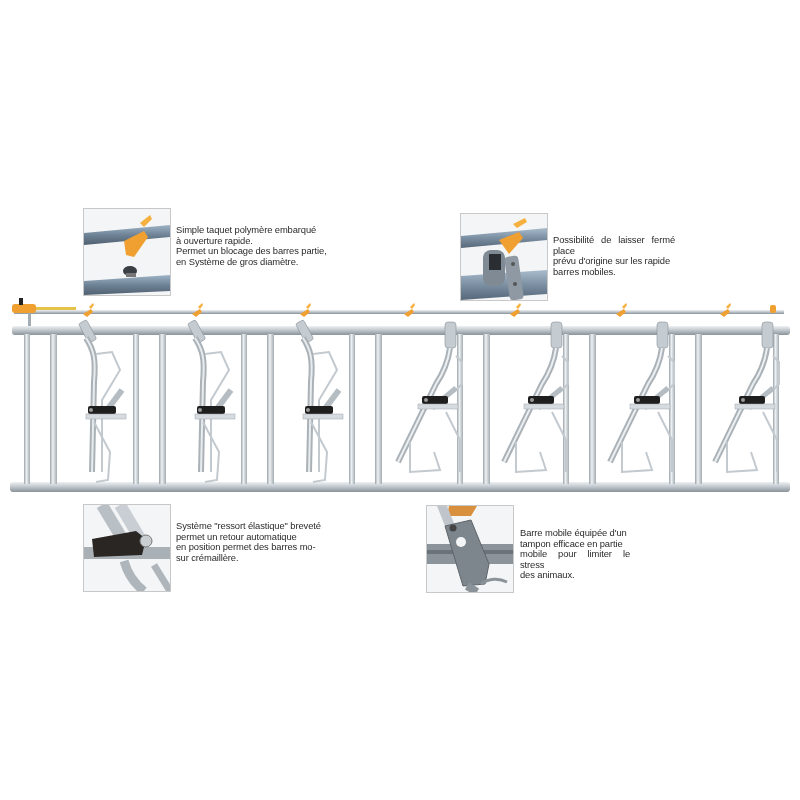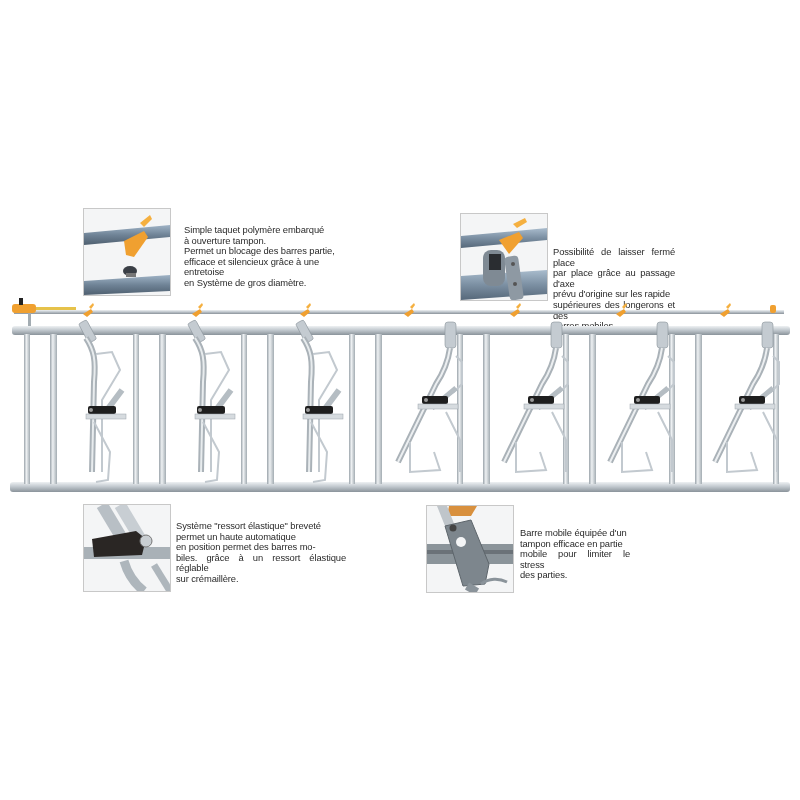--- a/index.html
+++ b/index.html
@@ -25,25 +25,24 @@
     </defs>
     <rect width="86" height="86" fill="#f4f5f6"></rect>
     <polygon points="0,24 86,16 86,28 0,36" fill="url(#pipe1)"></polygon>
     <polygon points="0,72 86,66 86,82 0,86" fill="url(#pipe1)"></polygon>
     <path d="M40,32 L60,22 L64,28 L50,48 L42,46 Z" fill="#f0a030"></path>
     <path d="M56,14 L66,6 L68,10 L60,18 Z" fill="#f5b040"></path>
     <ellipse cx="46" cy="62" rx="7" ry="5" fill="#3a3f46"></ellipse>
     <rect x="42" y="64" width="10" height="4" fill="#777"></rect>
   </svg>
 </div>
-<div class="caption" style="left:184px;top:225px;width:170px;">
+<div class="caption" style="left:176px;top:225px;width:170px;">
   <p>Simple taquet polymère embarqué</p>
-  <p>à ouverture tampon.</p>
+  <p>à ouverture rapide.</p>
   <p>Permet un blocage des barres partie,</p>
-  <p>efficace et silencieux grâce à une entretoise</p>
   <p>en Système de gros diamètre.</p>
 </div>
 
 <div class="thumb" style="left:460px;top:213px;">
   <svg width="86" height="86" viewBox="0 0 86 86">
     <defs>
       <linearGradient id="pipe2" x1="0" y1="0" x2="0" y2="1">
         <stop offset="0" stop-color="#a9bccd"></stop>
           <stop offset=".5" stop-color="#7b8fa2"></stop>
           <stop offset="1" stop-color="#56687a"></stop>
@@ -54,25 +53,23 @@
     <polygon points="0,62 86,56 86,80 0,86" fill="url(#pipe2)"></polygon>
     <path d="M38,26 L58,18 L62,24 L48,40 Z" fill="#f0a030"></path>
     <path d="M52,10 L64,4 L66,8 L56,14 Z" fill="#f5b040"></path>
     <rect x="22" y="36" width="22" height="36" rx="8" fill="#7f8a94"></rect>
     <rect x="28" y="40" width="12" height="16" fill="#2a2d31"></rect>
     <rect x="46" y="42" width="14" height="44" rx="4" fill="#8e99a3" transform="rotate(-8 53 64)"></rect>
     <circle cx="52" cy="50" r="2" fill="#555"></circle>
       <circle cx="54" cy="70" r="2" fill="#555"></circle>
   </svg>
 </div>
-<div class="caption just" style="left:553px;top:235px;width:122px;margin-top:12px;">
+<div class="caption just" style="left:553px;top:235px;width:122px;">
   <p>Possibilité de laisser fermé place</p>
-  <p>par place grâce au passage d'axe</p>
   <p>prévu d'origine sur les rapide</p>
-  <p>supérieures des longerons et des</p>
   <p>barres mobiles.</p>
 </div>
 
 <svg id="gate" viewBox="0 290 800 215">
   <defs>
     <linearGradient id="rail" x1="0" y1="0" x2="0" y2="1">
       <stop offset="0" stop-color="#eef1f3"></stop>
         <stop offset=".45" stop-color="#c2c9cf"></stop>
         <stop offset="1" stop-color="#8a939a"></stop>
     </linearGradient>
@@ -167,23 +164,22 @@
     <path d="M36,0 L60,40" stroke="#c8ced3" stroke-width="12"></path>
     <rect x="0" y="42" width="86" height="12" fill="#a9b1b7"></rect>
     <path d="M8,34 L52,26 L62,34 L58,50 L10,52 Z" fill="#2a2624"></path>
     <circle cx="62" cy="36" r="6" fill="#c9ced2" stroke="#777" stroke-width="1"></circle>
     <path d="M40,56 C44,70 52,80 60,86" stroke="#aeb6bc" stroke-width="9" fill="none"></path>
     <path d="M70,60 L86,86" stroke="#aeb6bc" stroke-width="7"></path>
   </svg>
 </div>
 <div class="caption just" style="left:176px;top:521px;width:170px;">
   <p>Système "ressort élastique" breveté</p>
-  <p>permet un haute automatique</p>
+  <p>permet un retour automatique</p>
   <p>en position permet des barres mo-</p>
-  <p>biles. grâce à un ressort élastique réglable</p>
   <p>sur crémaillère.</p>
 </div>
 
 <div class="thumb" style="left:426px;top:505px;">
   <svg width="86" height="86" viewBox="0 0 86 86">
     <rect width="86" height="86" fill="#f4f5f6"></rect>
     <rect x="0" y="38" width="86" height="20" fill="#8b949a"></rect>
     <rect x="0" y="44" width="86" height="4" fill="#6b7278"></rect>
     <path d="M22,0 L50,0 L44,10 L20,10 Z" fill="#d8903e"></path>
     <path d="M10,0 L20,0 L28,20 L18,20 Z" fill="#bfc5ca"></path>
@@ -191,14 +187,14 @@
     <circle cx="26" cy="22" r="3.5" fill="#444"></circle>
     <circle cx="34" cy="36" r="5" fill="#f4f5f6"></circle>
     <path d="M40,80 L50,86" stroke="#8a939a" stroke-width="8"></path>
     <path d="M54,78 C62,72 72,72 80,76" stroke="#8a939a" stroke-width="3" fill="none"></path>
   </svg>
 </div>
 <div class="caption just" style="left:520px;top:528px;width:110px;">
   <p>Barre mobile équipée d'un</p>
   <p>tampon efficace en partie</p>
   <p>mobile pour limiter le stress</p>
-  <p>des parties.</p>
+  <p>des animaux.</p>
 </div>
 
 </body></html>

